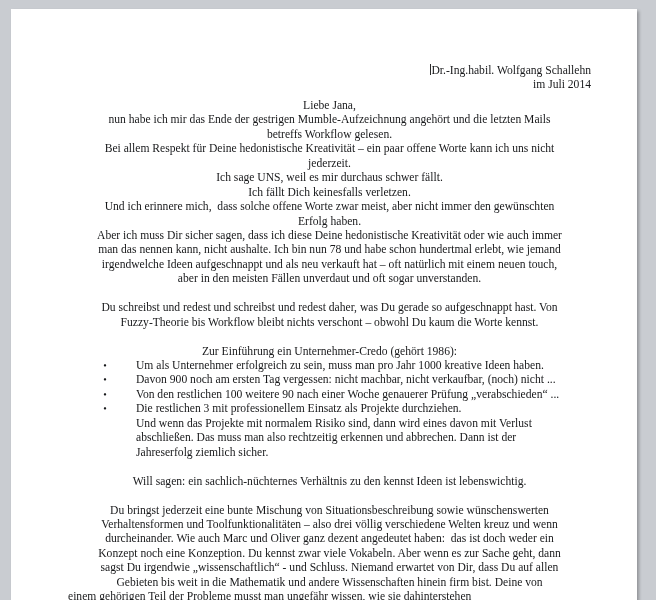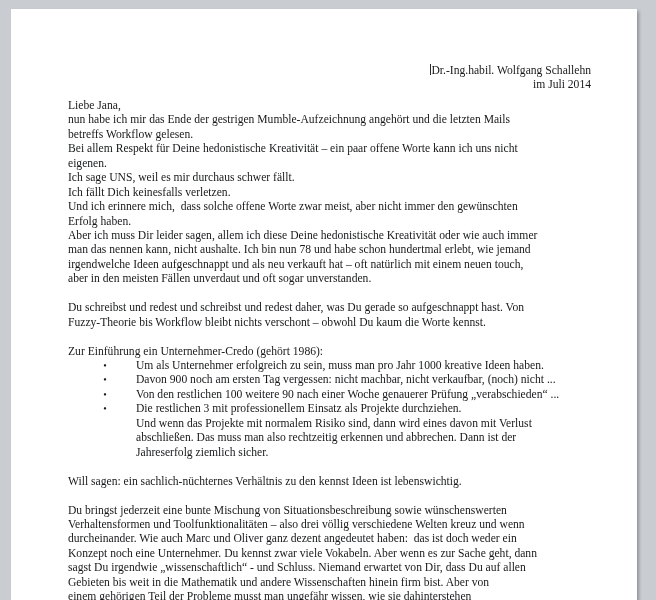--- a/index.html
+++ b/index.html
@@ -70,20 +70,21 @@
     margin-right: 0px;
   }
 
   p.para {
     margin: 0;
     padding: 0;
   }
   p.para .ln {
     display: block;
     white-space: pre-wrap;
+    text-align: center;
   }
 
   .spacer {
     height: 14.45px;
   }
 
   ul.credo {
     margin: 0;
     padding: 0;
     list-style: none;
@@ -128,26 +129,26 @@
       <div class="letterhead">
         <span class="lh-line"><span class="caret"></span><span>Dr.-Ing.habil. Wolfgang Schallehn</span></span>
         <span class="lh-line">im Juli 2014</span>
       </div>
 
       <p class="para">
         <span class="ln">Liebe Jana,</span>
         <span class="ln">nun habe ich mir das Ende der gestrigen Mumble-Aufzeichnung angehört und die letzten Mails</span>
         <span class="ln">betreffs Workflow gelesen.</span>
         <span class="ln">Bei allem Respekt für Deine hedonistische Kreativität – ein paar offene Worte kann ich uns nicht</span>
-        <span class="ln">eigenen.</span>
+        <span class="ln">jederzeit.</span>
         <span class="ln">Ich sage UNS, weil es mir durchaus schwer fällt.</span>
         <span class="ln">Ich fällt Dich keinesfalls verletzen.</span>
         <span class="ln">Und ich erinnere mich,  dass solche offene Worte zwar meist, aber nicht immer den gewünschten</span>
         <span class="ln">Erfolg haben.</span>
-        <span class="ln">Aber ich muss Dir leider sagen, allem ich diese Deine hedonistische Kreativität oder wie auch immer</span>
+        <span class="ln">Aber ich muss Dir sicher sagen, dass ich diese Deine hedonistische Kreativität oder wie auch immer</span>
         <span class="ln">man das nennen kann, nicht aushalte. Ich bin nun 78 und habe schon hundertmal erlebt, wie jemand</span>
         <span class="ln">irgendwelche Ideen aufgeschnappt und als neu verkauft hat – oft natürlich mit einem neuen touch,</span>
         <span class="ln">aber in den meisten Fällen unverdaut und oft sogar unverstanden.</span>
       </p>
 
       <div class="spacer"></div>
 
       <p class="para">
         <span class="ln">Du schreibst und redest und schreibst und redest daher, was Du gerade so aufgeschnappt hast. Von</span>
         <span class="ln">Fuzzy-Theorie bis Workflow bleibt nichts verschont – obwohl Du kaum die Worte kennst.</span>
@@ -186,21 +187,21 @@
       <p class="para">
         <span class="ln">Will sagen: ein sachlich-nüchternes Verhältnis zu den kennst Ideen ist lebenswichtig.</span>
       </p>
 
       <div class="spacer"></div>
 
       <p class="para">
         <span class="ln">Du bringst jederzeit eine bunte Mischung von Situationsbeschreibung sowie wünschenswerten</span>
         <span class="ln">Verhaltensformen und Toolfunktionalitäten – also drei völlig verschiedene Welten kreuz und wenn</span>
         <span class="ln">durcheinander. Wie auch Marc und Oliver ganz dezent angedeutet haben:  das ist doch weder ein</span>
-        <span class="ln">Konzept noch eine Unternehmer. Du kennst zwar viele Vokabeln. Aber wenn es zur Sache geht, dann</span>
+        <span class="ln">Konzept noch eine Konzeption. Du kennst zwar viele Vokabeln. Aber wenn es zur Sache geht, dann</span>
         <span class="ln">sagst Du irgendwie „wissenschaftlich“ - und Schluss. Niemand erwartet von Dir, dass Du auf allen</span>
-        <span class="ln">Gebieten bis weit in die Mathematik und andere Wissenschaften hinein firm bist. Aber von</span>
+        <span class="ln">Gebieten bis weit in die Mathematik und andere Wissenschaften hinein firm bist. Deine von</span>
         <span class="clipped-line">einem gehörigen Teil der Probleme musst man ungefähr wissen, wie sie dahinterstehen</span>
       </p>
 
     </div>
   </div>
 </div>
 
 </body></html>

